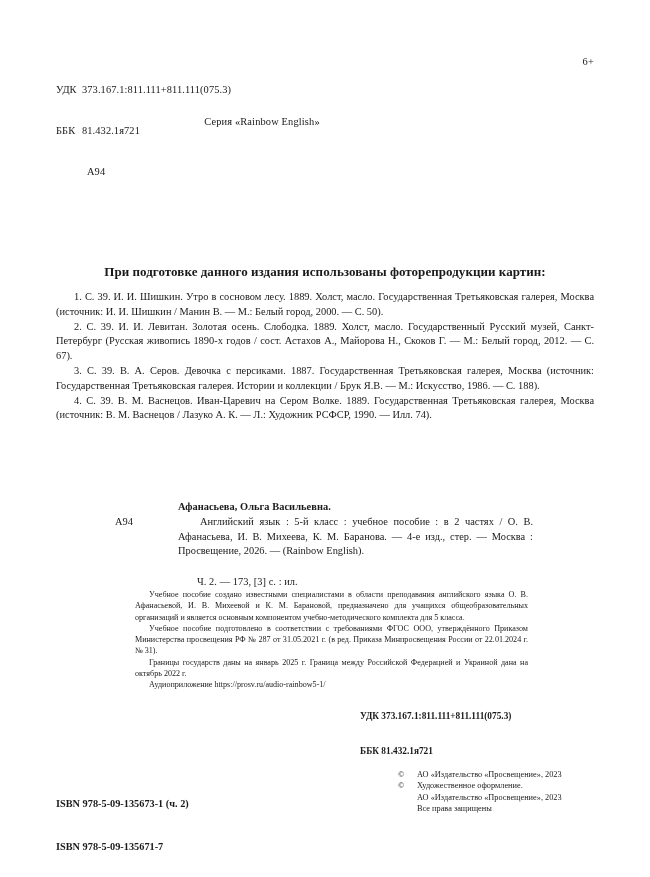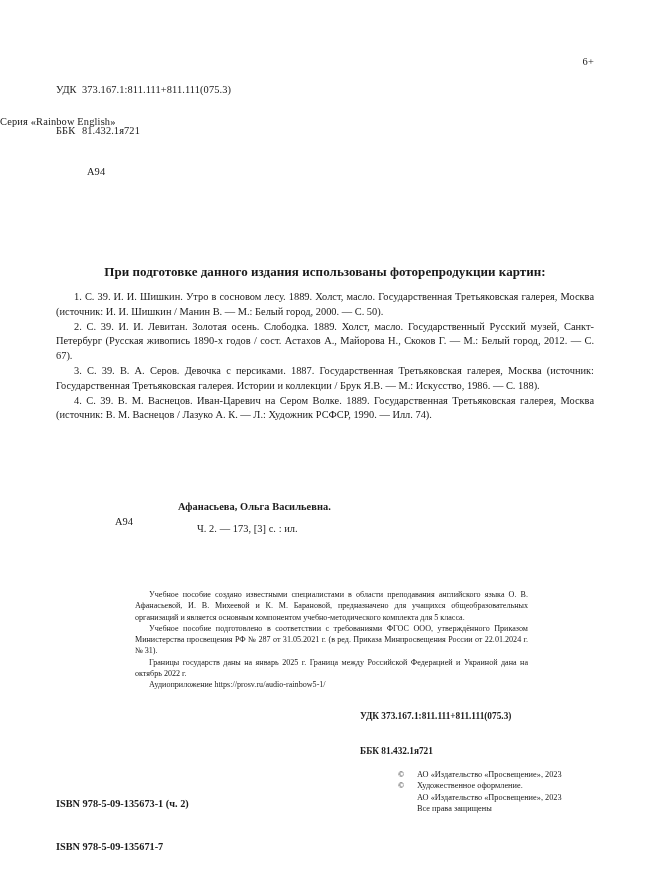--- a/index.html
+++ b/index.html
@@ -44,21 +44,21 @@
     font-size: 10.4px;
     letter-spacing: 0.2px;
   }
 
   
   .series-line {
     position: absolute;
     left: 0;
     top: 116px;
     width: 524px;
-    text-align: left;
+    text-align: center;
     font-size: 10.4px;
     letter-spacing: 0.15px;
   }
 
   
   .credits-heading {
     position: absolute;
     left: 0;
     top: 264px;
     width: 650px;
@@ -112,21 +112,21 @@
     margin: 0 0 0 118px;
     width: 355px;
     text-align: justify;
     text-indent: 22px;
   }
   .biblio-isbn {
     margin: 0 0 0 137px;
     letter-spacing: 0.05px;
   }
   .biblio-part {
-    margin: 8px 0 0 137px;
+    margin: 16px 0 0 137px;
     letter-spacing: 0.05px;
   }
 
   
   .annotation {
     position: absolute;
     left: 135px;
     top: 589px;
     width: 393px;
     font-size: 8.1px;
@@ -201,20 +201,21 @@
     <p class="credit-item">1. С. 39. И. И. Шишкин. Утро в сосновом лесу. 1889. Холст, масло. Государственная Третьяковская галерея, Москва (источник: И. И. Шишкин / Манин В. — М.: Белый город, 2000. — С. 50).</p>
     <p class="credit-item">2. С. 39. И. И. Левитан. Золотая осень. Слободка. 1889. Холст, масло. Государственный Русский музей, Санкт-Петербург (Русская живопись 1890-х годов / сост. Астахов А., Майорова Н., Скоков Г. — М.: Белый город, 2012. — С. 67).</p>
     <p class="credit-item">3. С. 39. В. А. Серов. Девочка с персиками. 1887. Государственная Третьяковская галерея, Москва (источник: Государственная Третьяковская галерея. Истории и коллекции / Брук Я.В. — М.: Искусство, 1986. — С. 188).</p>
     <p class="credit-item">4. С. 39. В. М. Васнецов. Иван-Царевич на Сером Волке. 1889. Государственная Третьяковская галерея, Москва (источник: В. М. Васнецов / Лазуко А. К. — Л.: Художник РСФСР, 1990. — Илл. 74).</p>
   </div>
 
   <div class="biblio">
     <p class="biblio-author">Афанасьева, Ольга Васильевна.</p>
     <div class="biblio-desc-wrap">
       <span class="biblio-code">А94</span>
+      <p class="biblio-desc">Английский язык : 5-й класс : учебное пособие : в 2 частях / О. В. Афанасьева, И. В. Михеева, К. М. Баранова. — 4-е изд., стер. — Москва : Просвещение, 2026. — (Rainbow English).</p>
     </div>
     <p class="biblio-part">Ч. 2. — 173, [3] с. : ил.</p>
   </div>
 
   <div class="annotation">
     <p>Учебное пособие создано известными специалистами в области преподавания английского языка О. В. Афанасьевой, И. В. Михеевой и К. М. Барановой, предназначено для учащихся общеобразовательных организаций и является основным компонентом учебно-методического комплекта для 5 класса.</p>
     <p>Учебное пособие подготовлено в соответствии с требованиями ФГОС ООО, утверждённого Приказом Министерства просвещения РФ № 287 от 31.05.2021 г. (в ред. Приказа Минпросвещения России от 22.01.2024 г. № 31).</p>
     <p>Границы государств даны на январь 2025 г. Граница между Российской Федерацией и Украиной дана на октябрь 2022 г.</p>
     <p>Аудиоприложение https://prosv.ru/audio-rainbow5-1/</p>
   </div>

